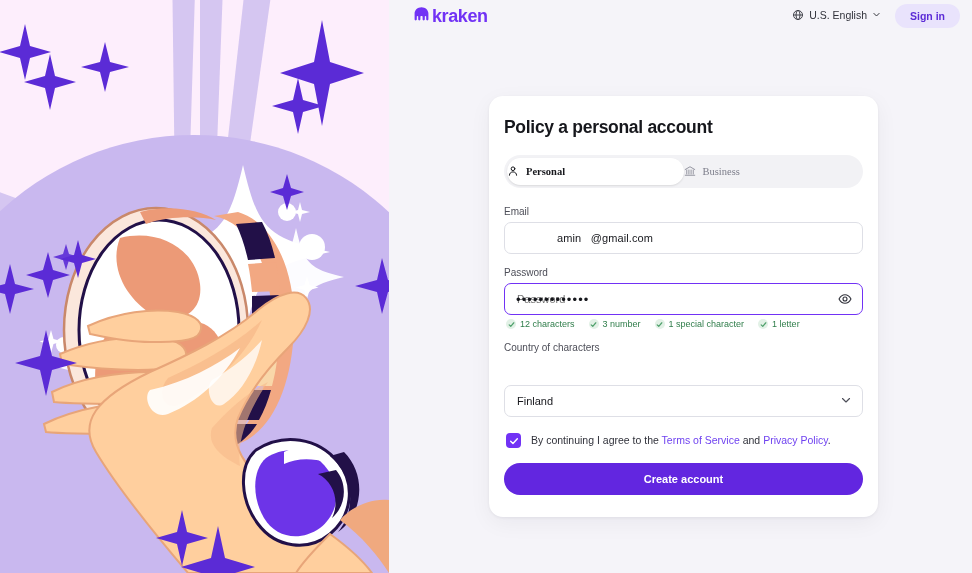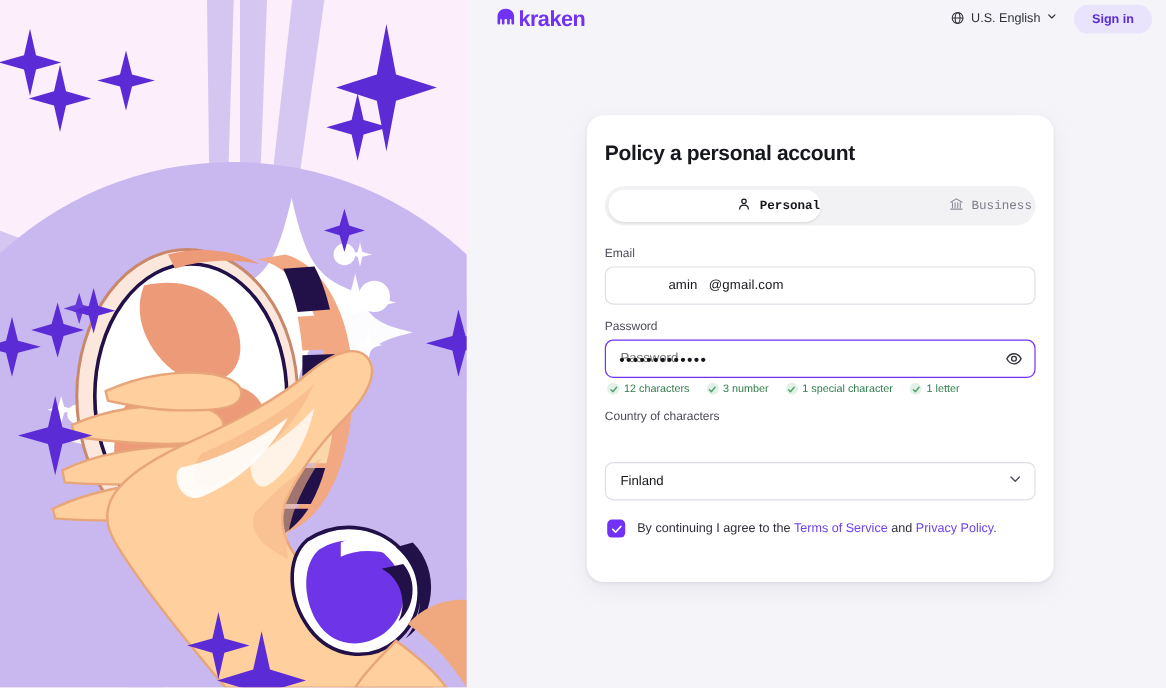--- a/index.html
+++ b/index.html
@@ -76,25 +76,25 @@
   }
 
   
   .tabs {
     display: flex; background: #f2f2f5;
     border-radius: 999px; padding: 3px; gap: 0;
     margin-bottom: 18px;
   }
   .tab {
     flex: 1 1 50%;
-    display: flex; align-items: center; justify-content: flex-end; gap: 7px;
+    display: flex; align-items: center; justify-content: flex-start; gap: 7px;
     height: 27px; border-radius: 999px;
     font-size: 10.5px; color: #7c7d8a; cursor: pointer;
     border: none; background: transparent;
-    font-family: Liberation Mono, monospace;
+    font-family: Liberation Serif, serif;
   }
   .tab.active {
     background: #ffffff; color: #16171c; font-weight: 600;
     box-shadow: 0 1px 2px rgba(0,0,0,.10);
   }
 
   
   .field-label {
     font-size: 10px; color: #4d4e58; margin-bottom: 5px; display: block;
   }
@@ -420,16 +420,17 @@
       
       <div class="consent">
         <span class="cbox">
           <svg width="10" height="10" viewBox="0 0 24 24" fill="none" stroke="#ffffff" stroke-width="3.4" stroke-linecap="round" stroke-linejoin="round">
             <polyline points="4,12.5 9.5,18 20,6.5"></polyline>
           </svg>
         </span>
         <span class="consent-txt"><span>By continuing I agree to the </span><a href="#">Terms of Service</a><span> and </span><a href="#">Privacy Policy</a><span>.</span></span>
       </div>
 
+      <button class="submit">Create account</button>
     </div>
 
   </div>
 </div>
 
 </body></html>

